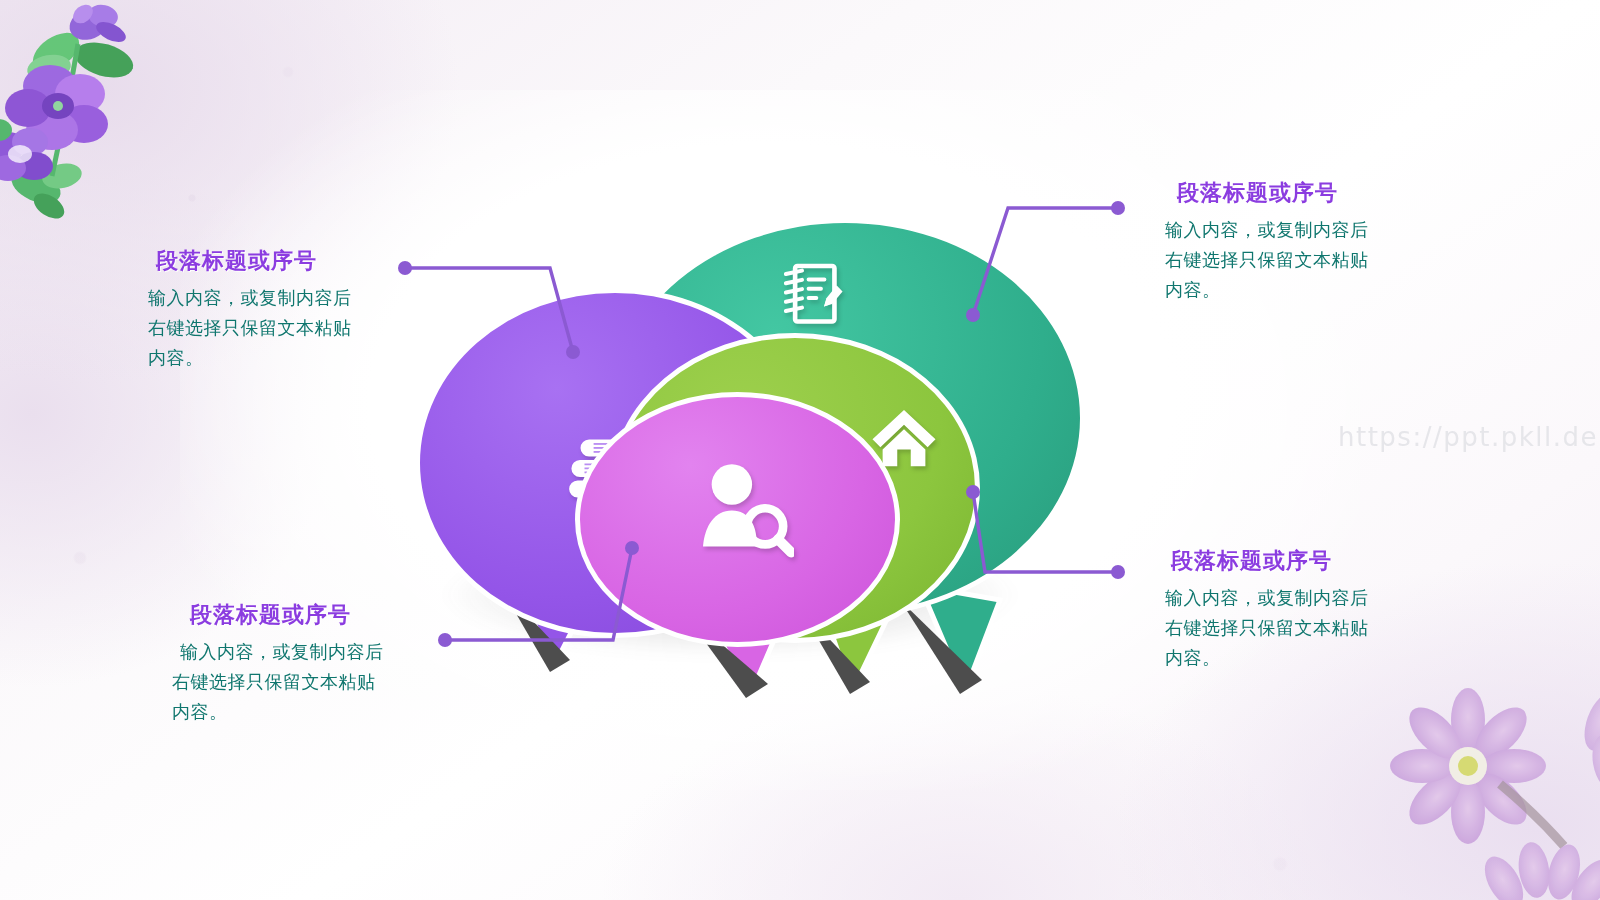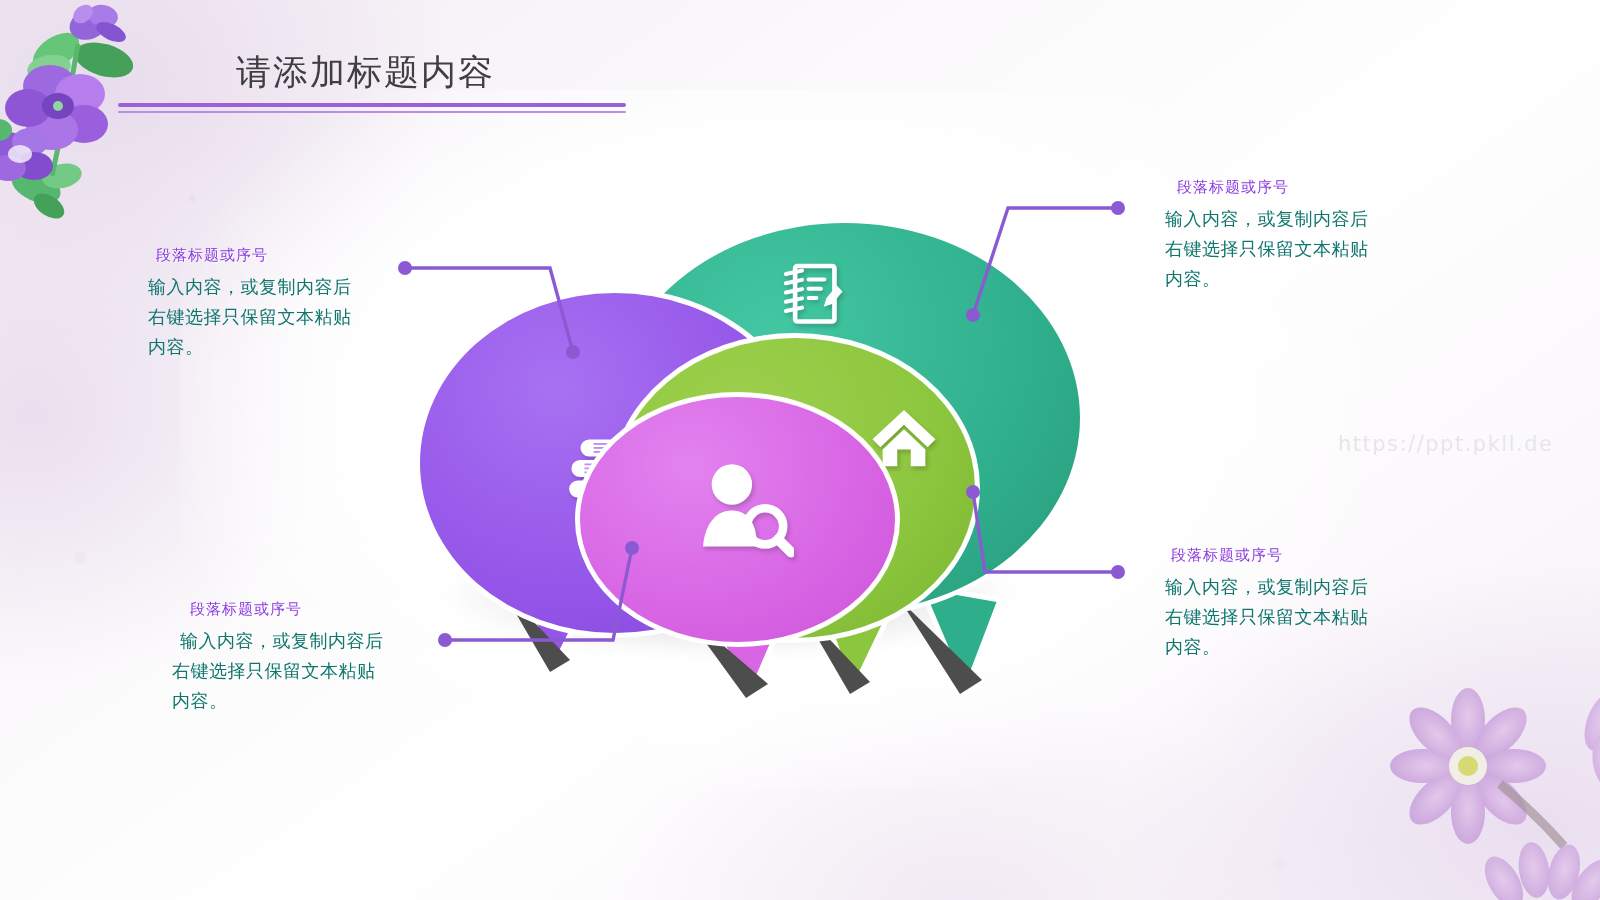--- a/index.html
+++ b/index.html
@@ -145,22 +145,22 @@
     position: absolute;
     inset: 0;
     z-index: 6;
     pointer-events: none;
   }
 
   
   .callout { position: absolute; }
   .callout h3 {
     margin: 0 0 8px 0;
-    font-size: 15px;
-    font-weight: normal;
+    font-size: 22px;
+    font-weight: bold;
     color: #8b3ce0;
     letter-spacing: 1px;
     text-shadow: 1px 1px 0 rgba(255,255,255,.85);
   }
   .callout p {
     margin: 0;
     font-size: 18px;
     line-height: 1.66;
     color: #0f766e;
     letter-spacing: .5px;
@@ -177,22 +177,22 @@
   #callout-2 h3 { text-indent: 12px; }
   #callout-3 h3 { text-indent: 6px; }
   #callout-4 h3 { text-indent: 18px; }
   #callout-1 p { text-indent: 0px; }
   #callout-4 p { text-indent: 8px; }
 
   
   .watermark {
     position: absolute;
     left: 1338px;
-    top: 432px;
-    font-size: 21px;
+    top: 422px;
+    font-size: 26px;
     color: #e6e6ea;
     letter-spacing: 1.5px;
     font-family: "DejaVu Sans", sans-serif;
     white-space: nowrap;
   }
 </style>
 </head>
 <body>
 
 <div class="slide">
@@ -273,27 +273,20 @@
         <ellipse cx="46" cy="-4" rx="15" ry="28" fill="url(#petalg)" transform="rotate(36 46 -4)"></ellipse>
       </g>
 
       <g transform="translate(252,48)" opacity=".85">
         <ellipse cx="0" cy="0" rx="15" ry="30" fill="url(#petalg)" transform="rotate(20 0 0)"></ellipse>
         <ellipse cx="6" cy="40" rx="15" ry="28" fill="url(#petalg)" transform="rotate(-10 6 40)"></ellipse>
       </g>
     </g>
   </svg>
 
-  <div class="title-block">
-    <div class="title-text">请添加标题内容</div>
-    <div class="title-rules">
-      <div class="rule-thick"></div>
-      <div class="rule-thin"></div>
-    </div>
-  </div>
 
   <div class="stage">
 
     <div class="cluster-shadow"></div>
 
     <svg style="position:absolute; left:0; top:0; width:720px; height:500px; z-index:0;" viewBox="0 0 720 500">
 
       <path d="M520 386 L565 492 L600 400 Z" fill="#2fae8c" stroke="#ffffff" stroke-width="5"></path>
       <path d="M500 400 L560 494 L582 480 Z" fill="#4d4d4d"></path>
 

